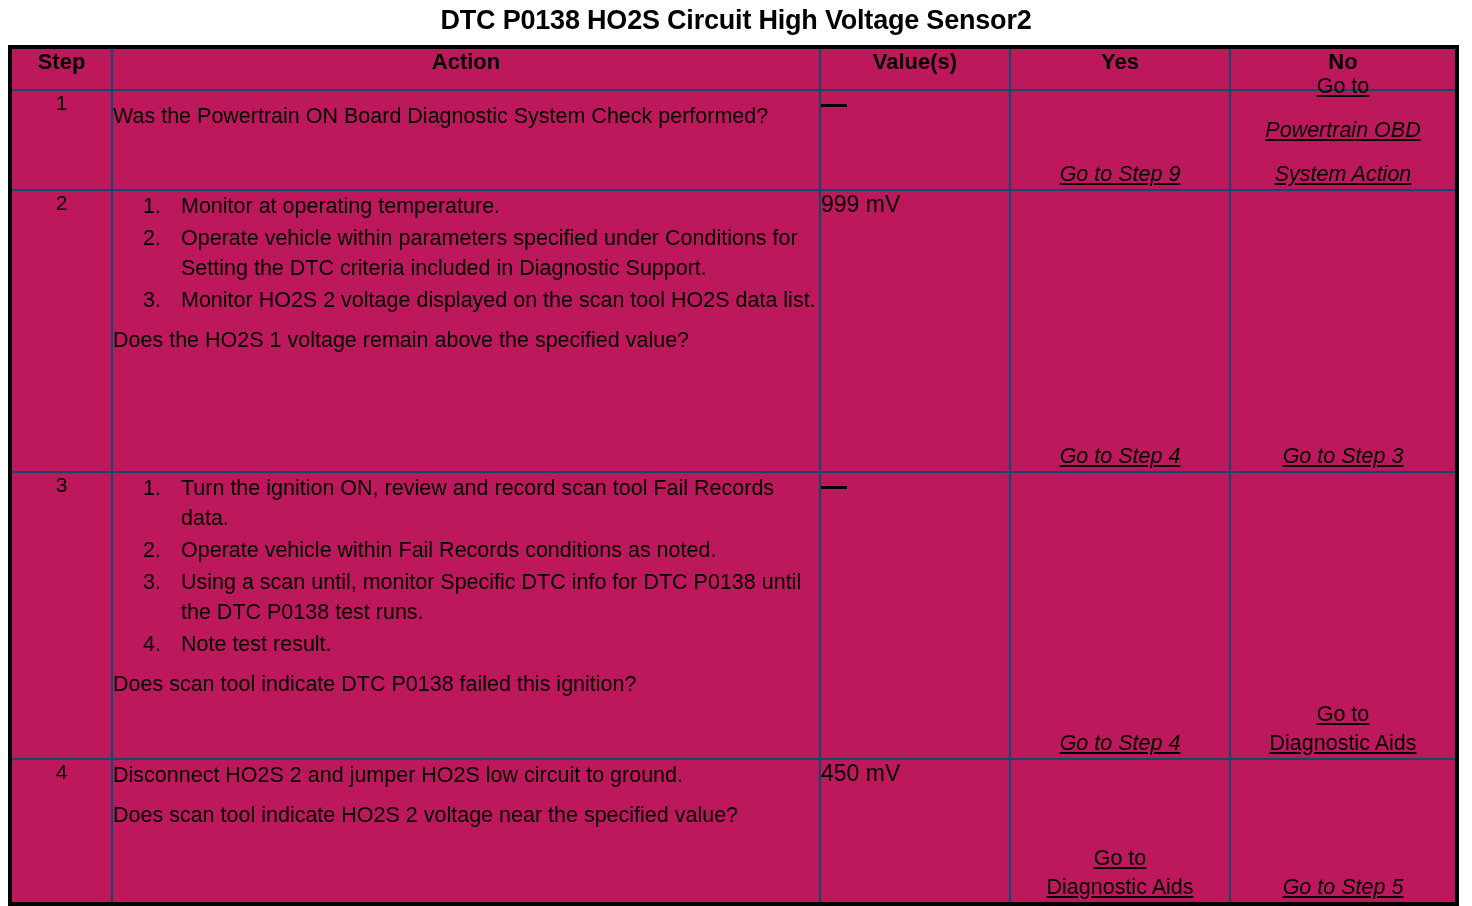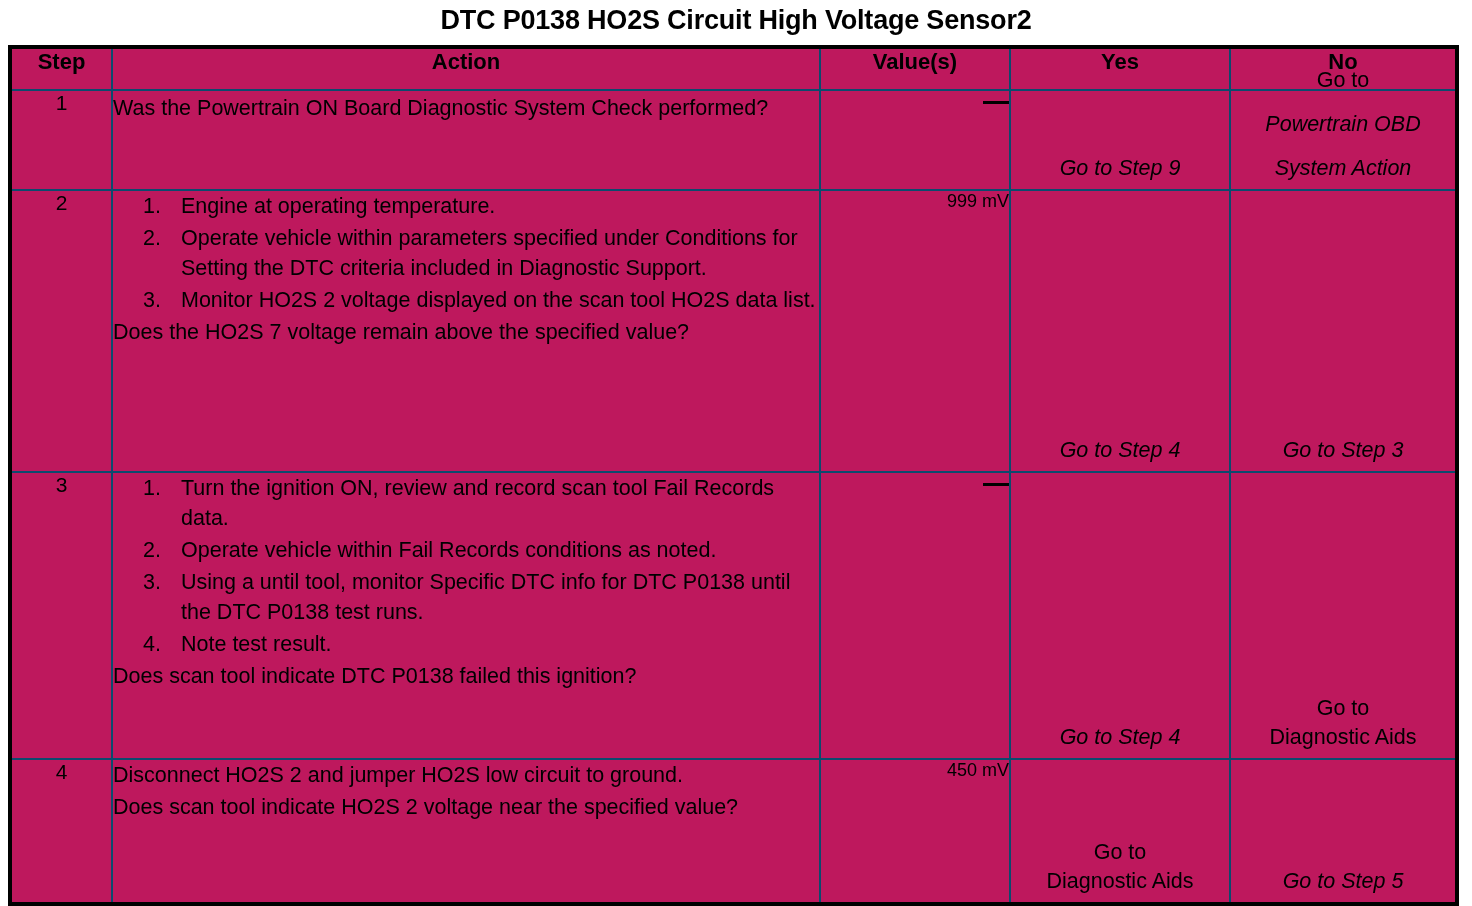--- a/index.html
+++ b/index.html
@@ -71,44 +71,45 @@
     font-size: 21px;
   }
 
   .action-cell {
     padding: 6px 8px 6px 8px;
     font-size: 21.5px;
     line-height: 30px;
   }
 
   .value-cell {
-    text-align: right;
-    vertical-align: middle;
-    font-size: 18px;
+    text-align: left;
+    vertical-align: middle;
+    font-size: 23px;
   }
 
   .dash {
     display: inline-block;
     width: 26px;
     height: 3px;
     background: #000;
     vertical-align: middle;
   }
 
   .ans-cell {
     text-align: center;
     font-size: 21.5px;
     line-height: 29px;
     padding: 0 4px;
   }
   .ans-inner {
     position: absolute;
     left: 4px;
     right: 4px;
-    bottom: 6px;
+    bottom: 0;
+    text-decoration: underline;
   }
   .ans-cell-rel { position: relative; }
   .ital { font-style: italic; margin-top: 15px; }
   .upright { font-style: normal; }
 
   
   ol.steps {
     list-style: none;
     margin: 0 0 0 0;
     padding: 0;
@@ -119,21 +120,21 @@
     margin-bottom: 2px;
   }
   ol.steps li .num {
     position: absolute;
     left: 30px;
     top: 0;
     width: 26px;
     text-align: left;
   }
   .question {
-    margin-top: 2px;
+    margin-top: 10px;
   }
 </style>
 </head>
 <body>
 
 <div class="page">
 
   <h1 class="doc-title">DTC P0138 HO2S Circuit High Voltage Sensor2</h1>
 
   <table class="dtc-table">
@@ -178,32 +179,32 @@
           </div>
         </td>
       </tr>
 
       <tr style="height:282px;">
         <td class="step-cell">2</td>
         <td class="action-cell">
           <ol class="steps">
             <li>
               <span class="num">1.</span>
-              <span>Engine at operating temperature.</span>
+              <span>Monitor at operating temperature.</span>
             </li>
             <li>
               <span class="num">2.</span>
               <span>Operate vehicle within parameters specified under Conditions for Setting the DTC criteria included in Diagnostic Support.</span>
             </li>
             <li>
               <span class="num">3.</span>
               <span>Monitor HO2S 2 voltage displayed on the scan tool HO2S data list.</span>
             </li>
           </ol>
-          <div class="question">Does the HO2S 7 voltage remain above the specified value?</div>
+          <div class="question">Does the HO2S 1 voltage remain above the specified value?</div>
         </td>
         <td class="value-cell">999 mV</td>
         <td class="ans-cell ans-cell-rel">
           <div class="ans-inner">
             <span class="ital">Go to Step 4</span>
           </div>
         </td>
         <td class="ans-cell ans-cell-rel">
           <div class="ans-inner">
             <span class="ital">Go to Step 3</span>
@@ -218,21 +219,21 @@
             <li>
               <span class="num">1.</span>
               <span>Turn the ignition ON, review and record scan tool Fail Records data.</span>
             </li>
             <li>
               <span class="num">2.</span>
               <span>Operate vehicle within Fail Records conditions as noted.</span>
             </li>
             <li>
               <span class="num">3.</span>
-              <span>Using a until tool, monitor Specific DTC info for DTC P0138 until the DTC P0138 test runs.</span>
+              <span>Using a scan until, monitor Specific DTC info for DTC P0138 until the DTC P0138 test runs.</span>
             </li>
             <li>
               <span class="num">4.</span>
               <span>Note test result.</span>
             </li>
           </ol>
           <div class="question">Does scan tool indicate DTC P0138 failed this ignition?</div>
         </td>
         <td class="value-cell">
           <span class="dash"></span>

